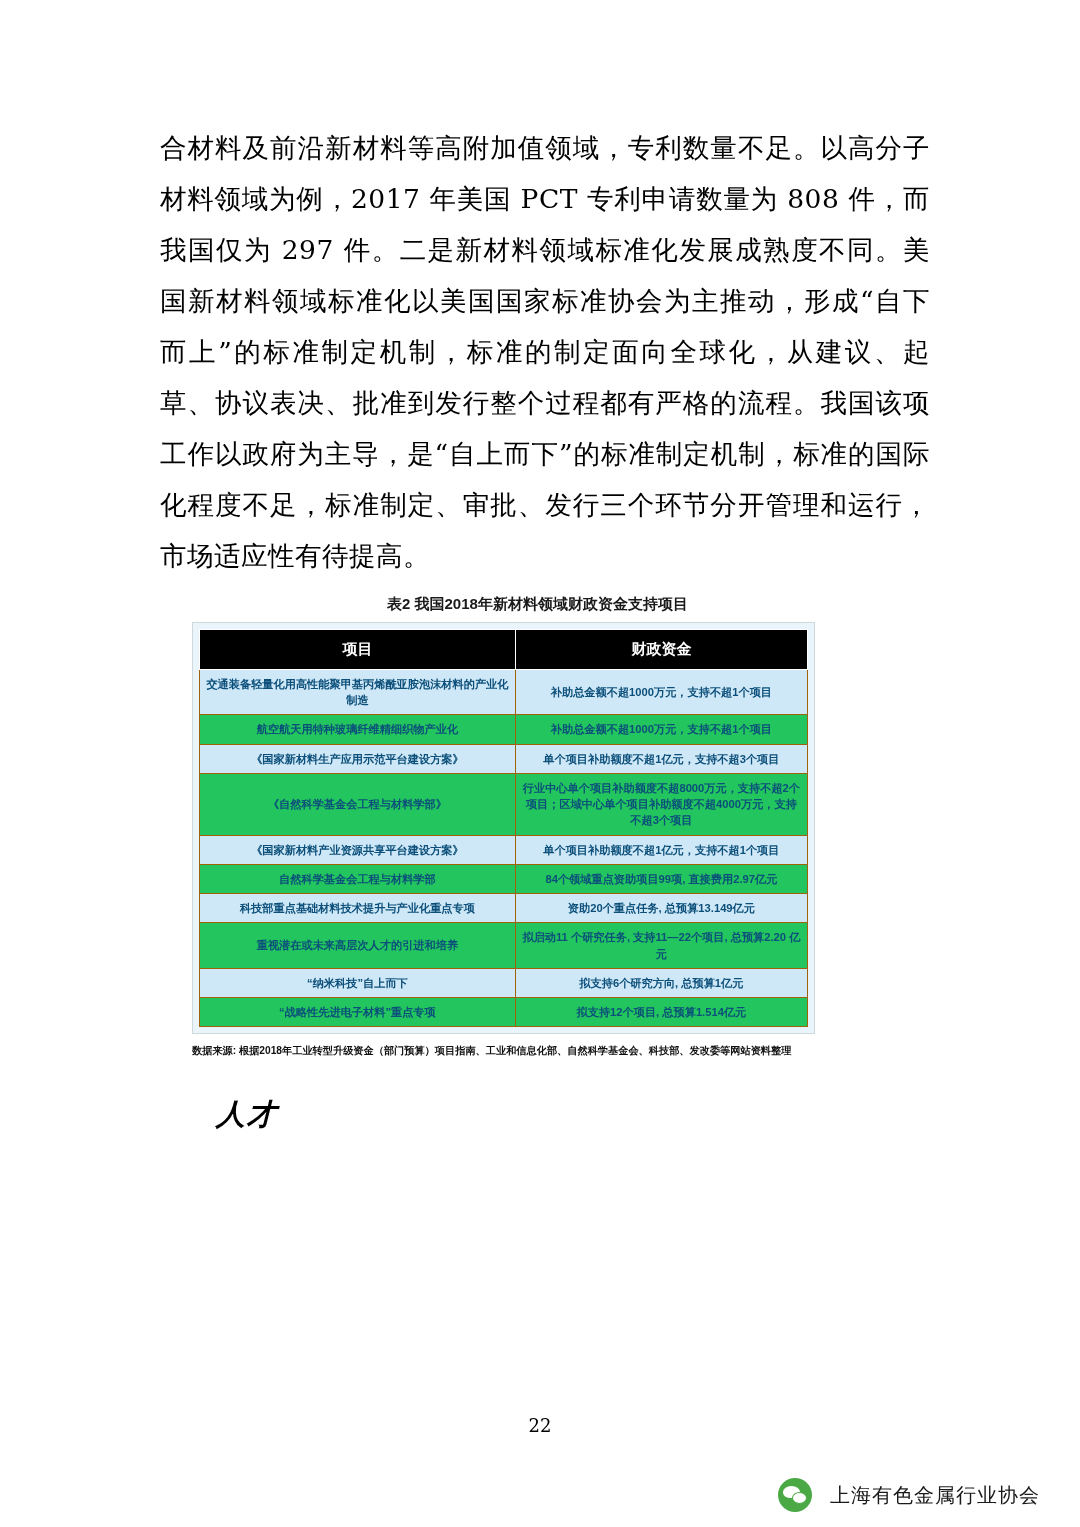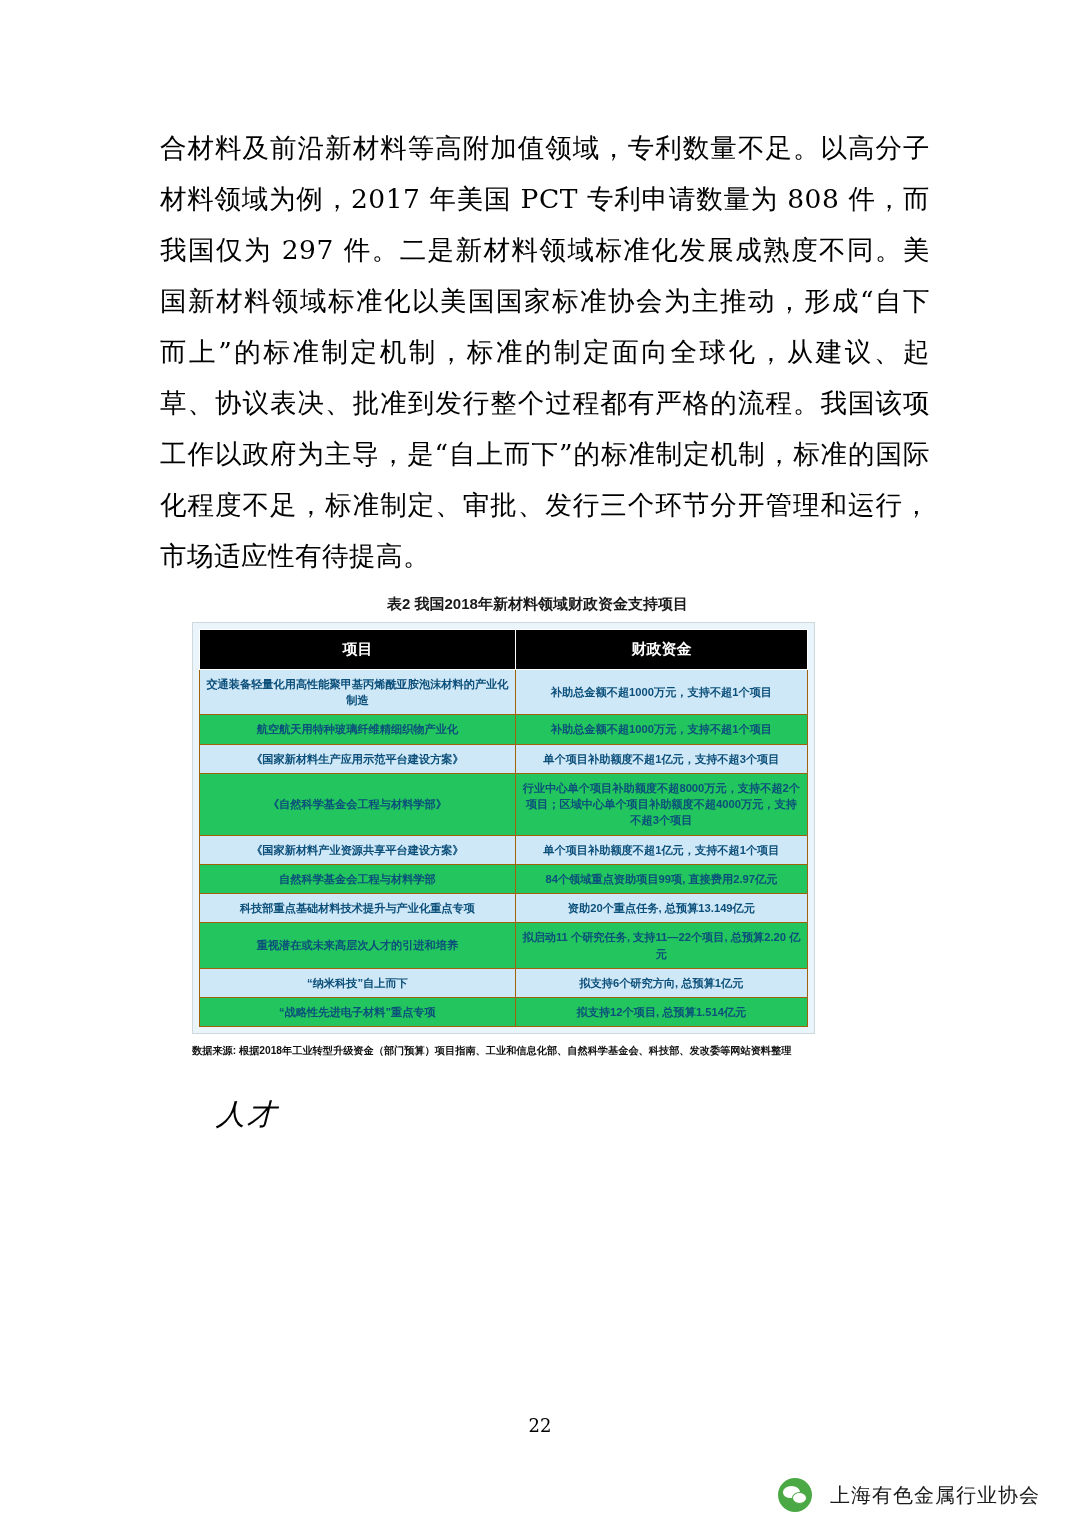--- a/index.html
+++ b/index.html
@@ -94,21 +94,21 @@
     text-align: left;
     letter-spacing: 0px;
   }
   .section-heading {
     position: absolute;
     left: 216px;
     top: 1095px;
     font-size: 29px;
     font-family: "DejaVu Serif", "Liberation Serif", serif;
     font-style: italic;
-    font-weight: normal;
+    font-weight: bold;
     letter-spacing: 2px;
   }
   .body-text-2 {
     position: absolute;
     left: 160px;
     top: 1148px;
     width: 770px;
     font-size: 26.5px;
     line-height: 55px;
     letter-spacing: 0.5px;

